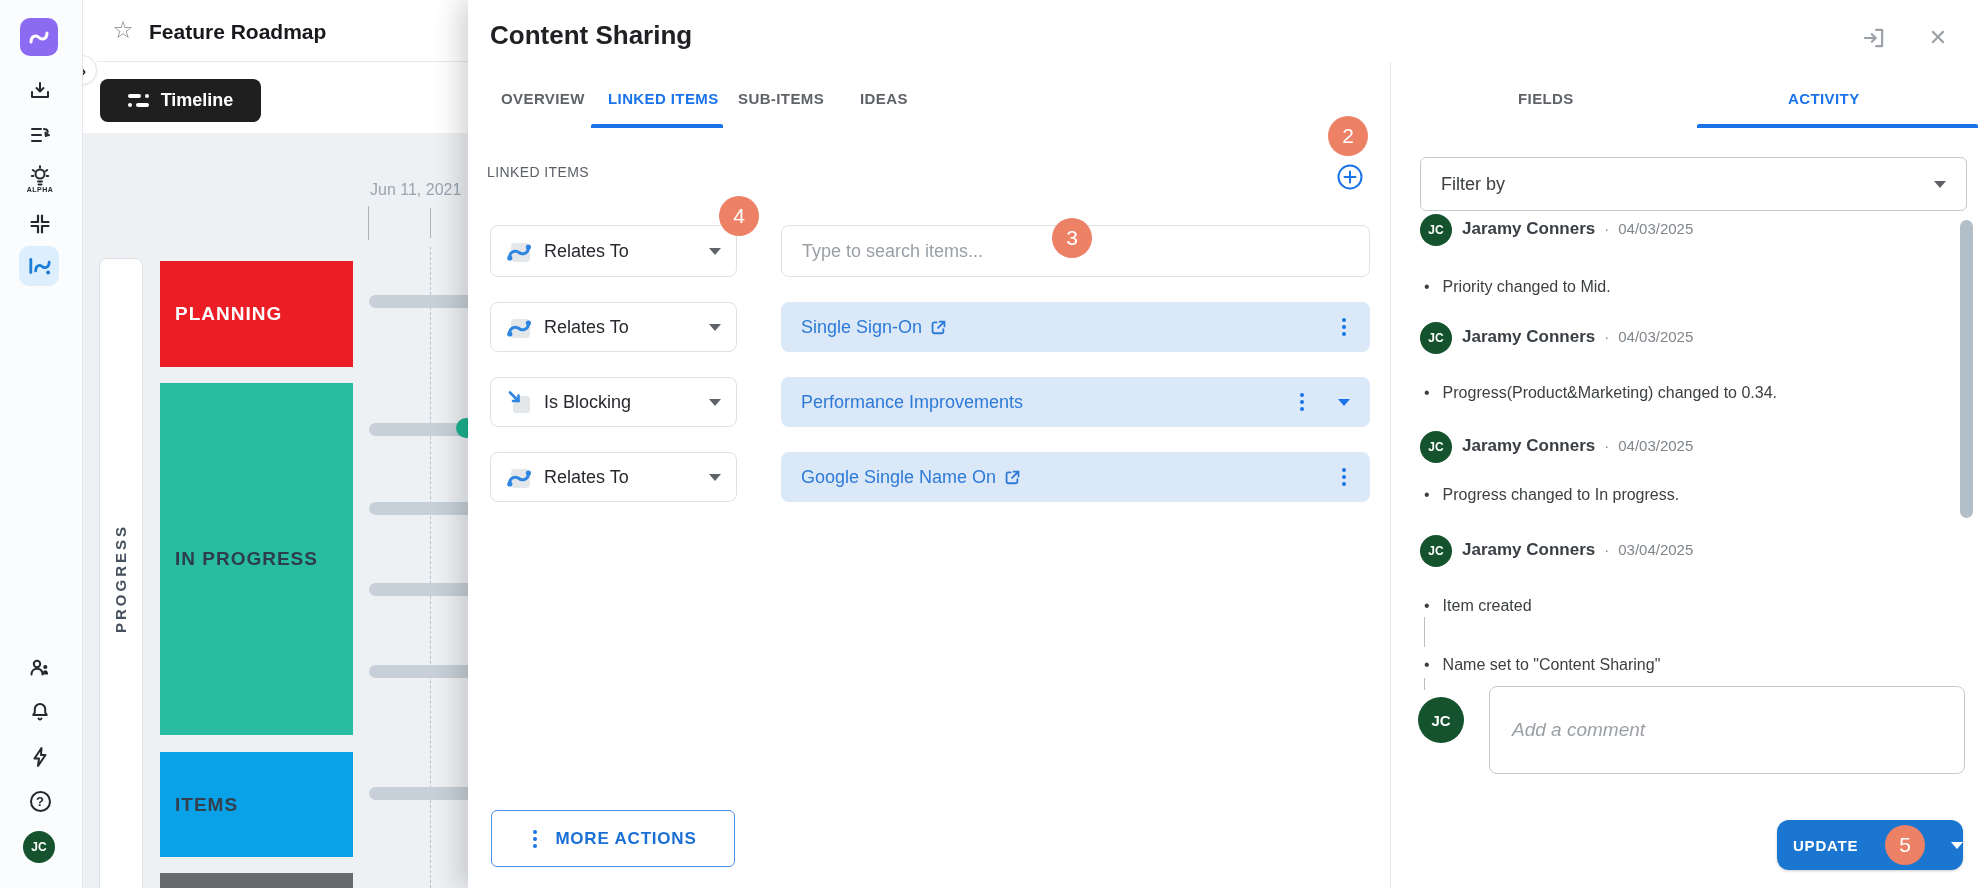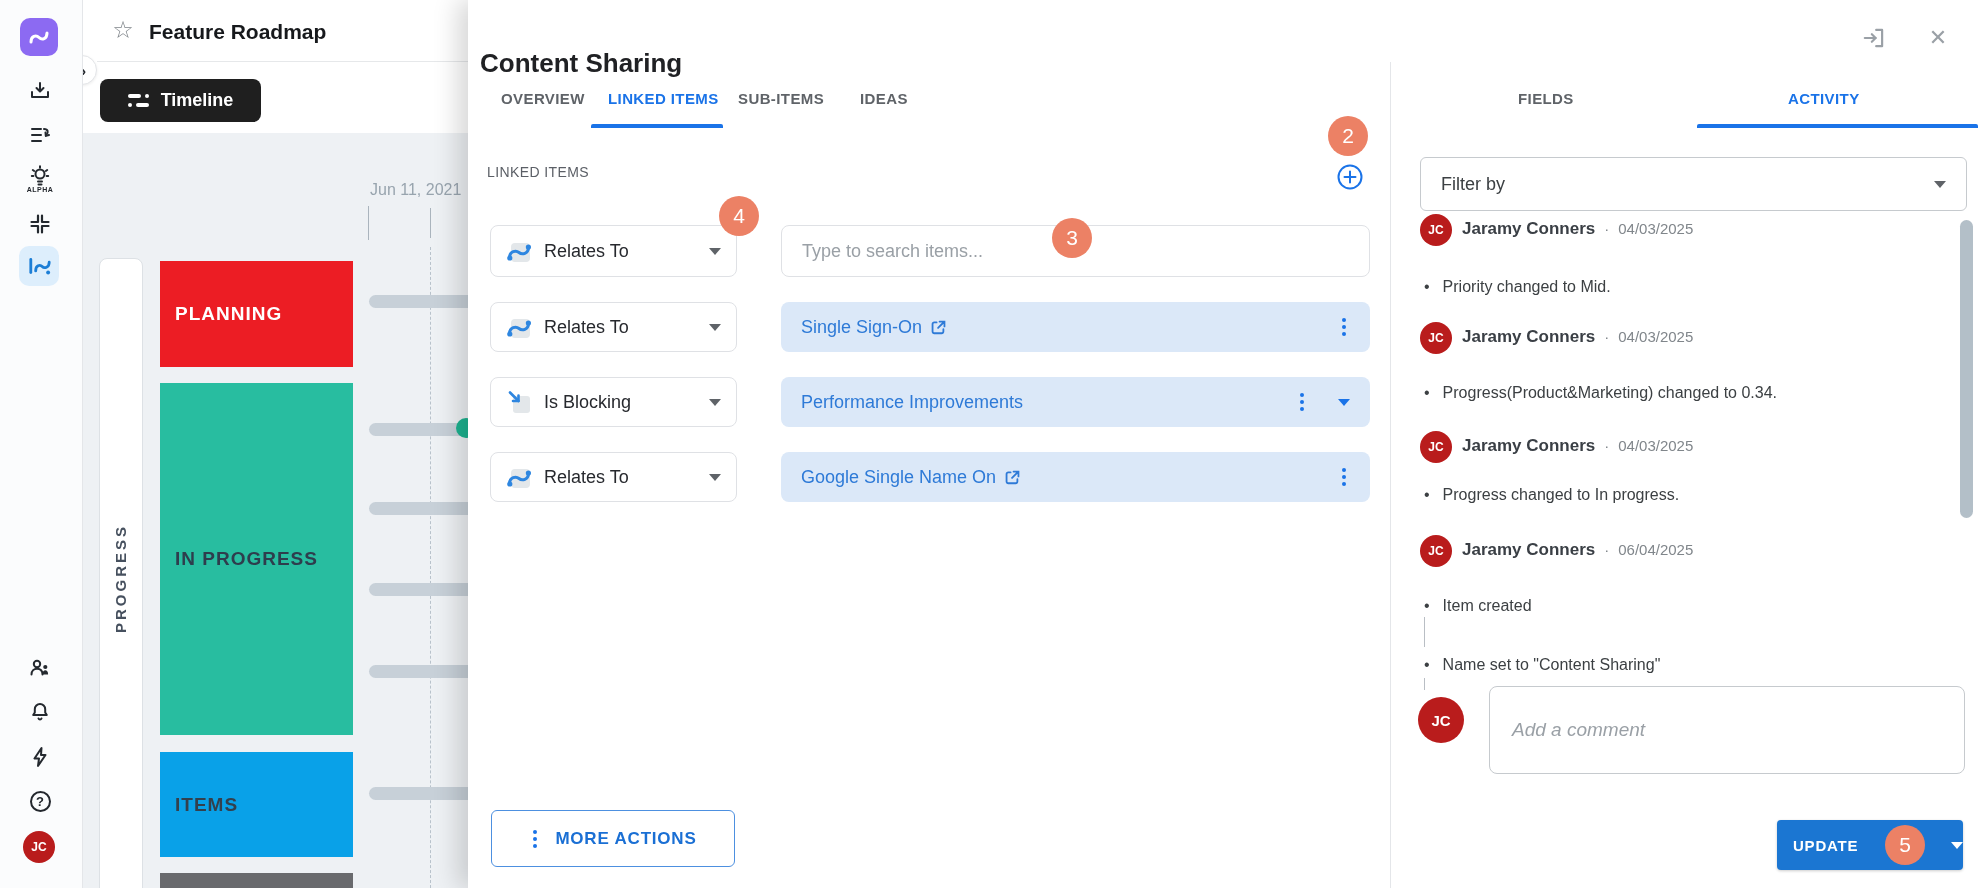--- a/index.html
+++ b/index.html
@@ -8,21 +8,21 @@
   .app { position:relative; width:1978px; height:888px; overflow:hidden; background:#fff; }
   .abs { position:absolute; }
 
   
   .sidebar { left:0; top:0; width:83px; height:888px; background:#fbfcfd; border-right:1px solid #e4e6e9; z-index:4; }
   .side-ic { position:absolute; left:27px; width:26px; height:26px; display:flex; align-items:center; justify-content:center; cursor:pointer; }
   .logo { position:absolute; left:20px; top:18px; width:38px; height:38px; background:#8c6af2; border-radius:10px; display:flex; align-items:center; justify-content:center; }
   .alpha { position:absolute; left:0; top:186px; width:80px; text-align:center; font-size:7px; letter-spacing:.5px; font-weight:700; color:#23272d; }
   .active-bg { position:absolute; left:19px; top:246px; width:40px; height:40px; background:#ddeefc; border-radius:10px; }
   .help-circ { width:21px; height:21px; border:2px solid #23272d; border-radius:50%; display:flex; align-items:center; justify-content:center; font-size:13px; font-weight:700; color:#23272d; }
-  .avatar { border-radius:50%; background:#b91c1c; color:#fff; font-weight:700; display:flex; align-items:center; justify-content:center; }
+  .avatar { border-radius:50%; background:#14532d; color:#fff; font-weight:700; display:flex; align-items:center; justify-content:center; }
   .avatar.side { position:absolute; left:23px; top:831px; width:32px; height:32px; font-size:12px; }
 
   
   .left-header { left:83px; top:0; width:385px; height:133px; background:#fff; z-index:2; }
   .title-divider { left:97px; top:61px; width:371px; height:1px; background:#e6e8ea; z-index:2; }
   .star { left:110px; top:17px; width:26px; height:26px; font-size:24px; color:#80868b; z-index:3; display:flex; align-items:center; justify-content:center; cursor:pointer; }
   .board-title { left:149px; top:20px; font-size:21px; font-weight:700; color:#17191c; z-index:3; }
   .expand-btn { left:67px; top:55px; width:30px; height:30px; background:#fff; border:1px solid #e3e5e8; border-radius:50%; box-shadow:0 1px 3px rgba(0,0,0,.08); display:flex; align-items:center; justify-content:center; font-size:15px; font-weight:700; color:#23272d; z-index:3; cursor:pointer; }
   .view-btn { left:100px; top:79px; width:161px; height:43px; background:#1f1f1f; border-radius:8px; display:flex; align-items:center; justify-content:center; gap:11px; z-index:3; cursor:pointer; }
   .view-btn .lbl { color:#fff; font-size:18px; font-weight:700; }
@@ -41,21 +41,21 @@
   .lane { position:absolute; left:77px; width:193px; display:flex; align-items:center; padding-left:15px; font-weight:700; letter-spacing:1px; }
   .lane.planning   { top:128px; height:106px; background:#ec1d24; color:#fff; font-size:19px; }
   .lane.inprogress { top:250px; height:352px; background:#28bda0; color:#2e3d4d; font-size:19px; }
   .lane.done       { top:619px; height:105px; background:#09a1e8; color:#33404d; font-size:19px; }
   .lane.extra      { top:740px; height:16px; background:#696a6d; }
   .tl-bar { position:absolute; left:286px; width:99px; height:13px; background:#c7d0d8; border-radius:7px 0 0 7px; }
   .green-dot { position:absolute; left:373px; width:20px; height:20px; border-radius:50%; background:#1db390; }
 
   
   .modal { left:468px; top:0; width:1510px; height:888px; background:#fff; box-shadow:-10px 0 24px rgba(0,0,0,.16); z-index:5; }
-  .modal-title { position:absolute; left:12px; top:20px; font-size:26px; font-weight:600; color:#202124;margin-top:28px; }
+  .modal-title { position:absolute; left:22px; top:20px; font-size:26px; font-weight:600; color:#202124; }
   .hd-ic { position:absolute; top:24px; width:28px; height:28px; display:flex; align-items:center; justify-content:center; cursor:pointer; color:#9aa0a6; }
   .hd-ic.enter { left:1392px; } .hd-ic.close { left:1456px; font-size:22px; }
   .tab { position:absolute; top:90px; font-size:15px; font-weight:600; letter-spacing:.4px; color:#5f6368; cursor:pointer; }
   .tab.active { color:#1a73e8; }
   .tab-underline { position:absolute; background:#1a73e8; height:4px; border-radius:2px 2px 0 0; }
   .sec-label { position:absolute; left:19px; top:164px; font-size:14px; font-weight:500; letter-spacing:.4px; color:#5b5f66; }
   .add-btn { position:absolute; left:869px; top:164px; width:26px; height:26px; cursor:pointer; }
 
   .rel-select { position:absolute; left:22px; width:247px; background:#fff; border:1px solid #dfe1e5; border-radius:8px; display:flex; align-items:center; padding:2px 15px; gap:12px; cursor:pointer; }
   .rel-select .lbl { flex:1; font-size:18px; color:#27292e; }
@@ -82,21 +82,21 @@
   .act-head { position:absolute; left:994px; display:flex; align-items:baseline; gap:9px; }
   .act-head .nm { font-size:17px; font-weight:700; color:#3a3f45; cursor:pointer; }
   .act-head .sep { color:#80868b; font-size:15px; }
   .act-head .dt { font-size:15px; color:#80868b; }
   .act-line { position:absolute; left:956px; display:flex; gap:13px; font-size:16px; color:#3c4043; }
   .act-line .bullet { color:#3c4043; }
   .connector { position:absolute; left:956px; width:1px; background:#b9bec4; }
   .comment-avatar { position:absolute; left:950px; top:697px; width:46px; height:46px; font-size:15px; }
   .comment-box { position:absolute; left:1021px; top:686px; width:476px; height:88px; border:1px solid #c6cace; border-radius:8px; display:flex; align-items:center; padding:0 22px; cursor:text; }
   .comment-box .ph { font-size:19px; font-style:italic; color:#9aa0a6; }
-  .update-btn { position:absolute; left:1309px; top:820px; width:186px; height:50px; background:#1b76d2; border-radius:4px; display:flex; cursor:pointer; box-shadow:0 1px 3px rgba(0,0,0,.2);gap:38px; }
+  .update-btn { position:absolute; left:1309px; top:820px; width:186px; height:50px; background:#1b76d2; border-radius:12px; display:flex; cursor:pointer; box-shadow:0 1px 3px rgba(0,0,0,.2);gap:38px; }
   .update-main { width:135px; display:flex; align-items:center; justify-content:center; color:#fff; font-size:15px; font-weight:700; letter-spacing:.8px; }
   .update-split { width:1px; background:rgba(255,255,255,.45); margin:8px 0; }
   .update-caret { flex:1; display:flex; align-items:center; justify-content:center; }
   .caret.white { border-top-color:#fff; border-left-width:6px; border-right-width:6px; }
   .scroll-thumb { position:absolute; left:1492px; top:220px; width:13px; height:298px; background:#b3bfc8; border-radius:7px; }
 
   svg { display:block; }
 </style>
 </head>
 <body>
@@ -382,21 +382,21 @@
     </div>
     <div class="act-line" style="top:486px">
       <span class="bullet">•</span>
       <span>Progress changed to In progress.</span>
     </div>
 
     <div class="avatar act-avatar" style="top:535px">JC</div>
     <div class="act-head" style="top:540px">
       <span class="nm">Jaramy Conners</span>
       <span class="sep">·</span>
-      <span class="dt">06/04/2025</span>
+      <span class="dt">03/04/2025</span>
     </div>
     <div class="act-line" style="top:597px">
       <span class="bullet">•</span>
       <span>Item created</span>
     </div>
     <div class="connector" style="top:617px; height:30px;"></div>
     <div class="act-line" style="top:656px">
       <span class="bullet">•</span>
       <span>Name set to "Content Sharing"</span>
     </div>

